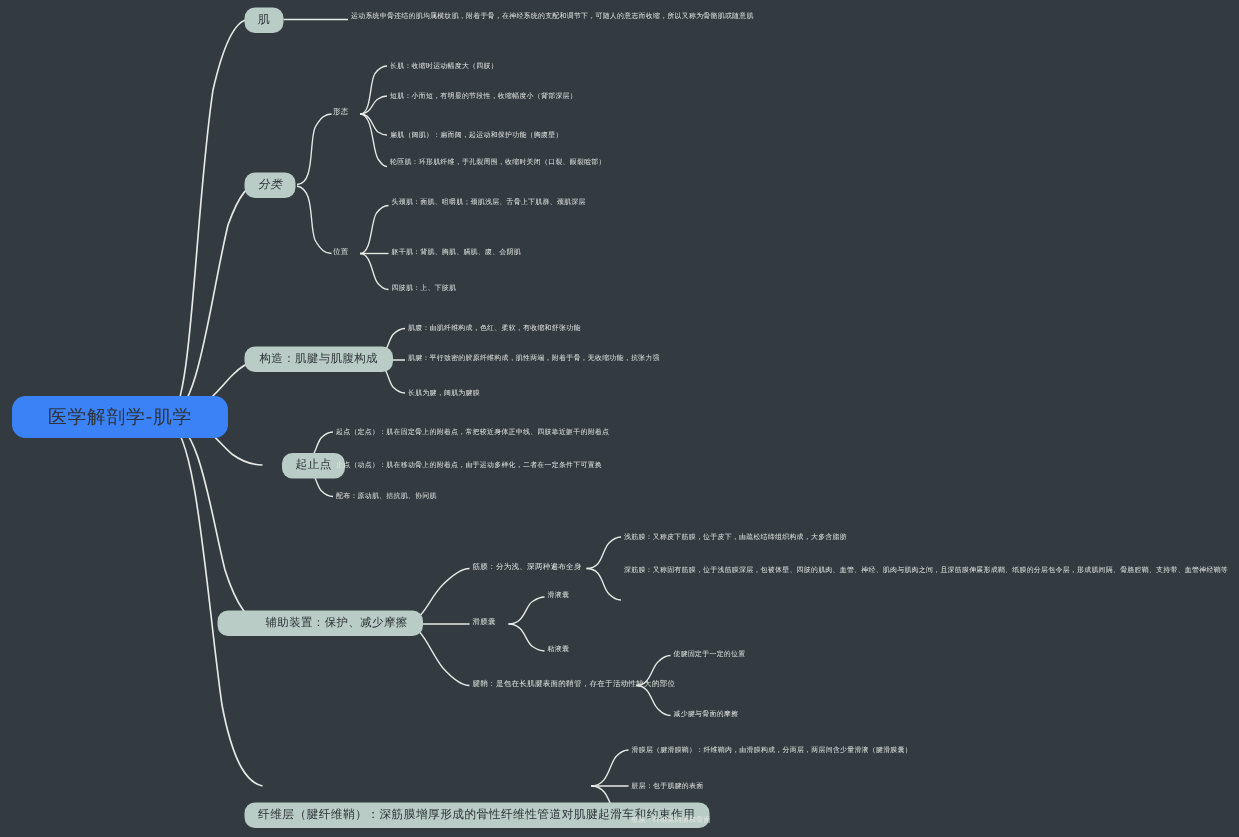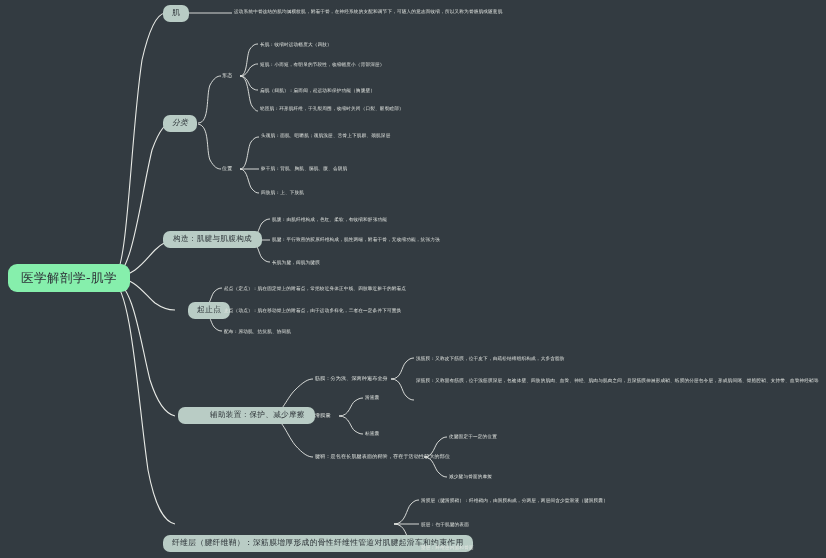--- a/index.html
+++ b/index.html
@@ -25,24 +25,24 @@
   svg.links path { fill: none; stroke: #e8eae6; stroke-width: 1.1; }
   svg.links path.thin { stroke-width: 0.9; }
 
   .node {
     position: absolute;
     box-sizing: border-box;
     white-space: nowrap;
   }
   
   .root {
-    background: #86efac;
+    background: #3b82f6;
     color: #2e3338;
     border-radius: 9px;
-    padding: 7px 13px;
+    padding: 7px 24px;
     font-size: 12.5px;
     line-height: 1.1;
     letter-spacing: 0.5px;
   }
   
   .pill {
     background: #b9ccc5;
     color: #2b3136;
     border-radius: 7px;
     padding: 4px 9px;
@@ -136,21 +136,21 @@
   <div class="node pill wide" style="left:163px; top:231px;">构造：肌腱与肌腹构成</div>
   <div class="node leaf" style="left:272px; top:216px;">肌腹：由肌纤维构成，色红、柔软，有收缩和舒张功能</div>
   <div class="node leaf" style="left:272px; top:236px;">肌腱：平行致密的胶原纤维构成，肌性两端，附着于骨，无收缩功能，抗张力强</div>
   <div class="node leaf" style="left:272px; top:259px;">长肌为腱，阔肌为腱膜</div>
 
   <div class="node pill" style="left:163px; top:302px;margin-left:25px;">起止点</div>
   <div class="node leaf" style="left:224px; top:285px;">起点（定点）：肌在固定骨上的附着点，常把较近身体正中线、四肢靠近躯干的附着点</div>
   <div class="node leaf" style="left:224px; top:307px;">止点（动点）：肌在移动骨上的附着点，由于运动多样化，二者在一定条件下可置换</div>
   <div class="node leaf" style="left:224px; top:328px;">配布：原动肌、拮抗肌、协同肌</div>
 
-  <div class="node pill wide" style="left:178px; top:407px;padding-left:32px;">辅助装置：保护、减少摩擦</div>
+  <div class="node pill wide" style="left:145px; top:407px;padding-left:32px;">辅助装置：保护、减少摩擦</div>
 
   <div class="node leaf mid" style="left:315px; top:375px;">筋膜：分为浅、深两种遍布全身</div>
   <div class="node leaf" style="left:416px; top:355px;">浅筋膜：又称皮下筋膜，位于皮下，由疏松结缔组织构成，大多含脂肪</div>
   <div class="node leaf" style="left:416px; top:377px;">深筋膜：又称固有筋膜，位于浅筋膜深层，包被体壁、四肢的肌肉、血管、神经、肌肉与肌肉之间，且深筋膜伸展形成鞘、纸膜的分层包令层，形成肌间隔、骨胳腔鞘、支持带、血管神经鞘等</div>
 
   <div class="node leaf mid" style="left:315px; top:412px;">滑膜囊</div>
   <div class="node leaf" style="left:365px; top:394px;">滑液囊</div>
   <div class="node leaf" style="left:365px; top:430px;">粘液囊</div>
 
   <div class="node leaf mid" style="left:315px; top:453px;">腱鞘：是包在长肌腱表面的鞘管，存在于活动性较大的部位</div>

